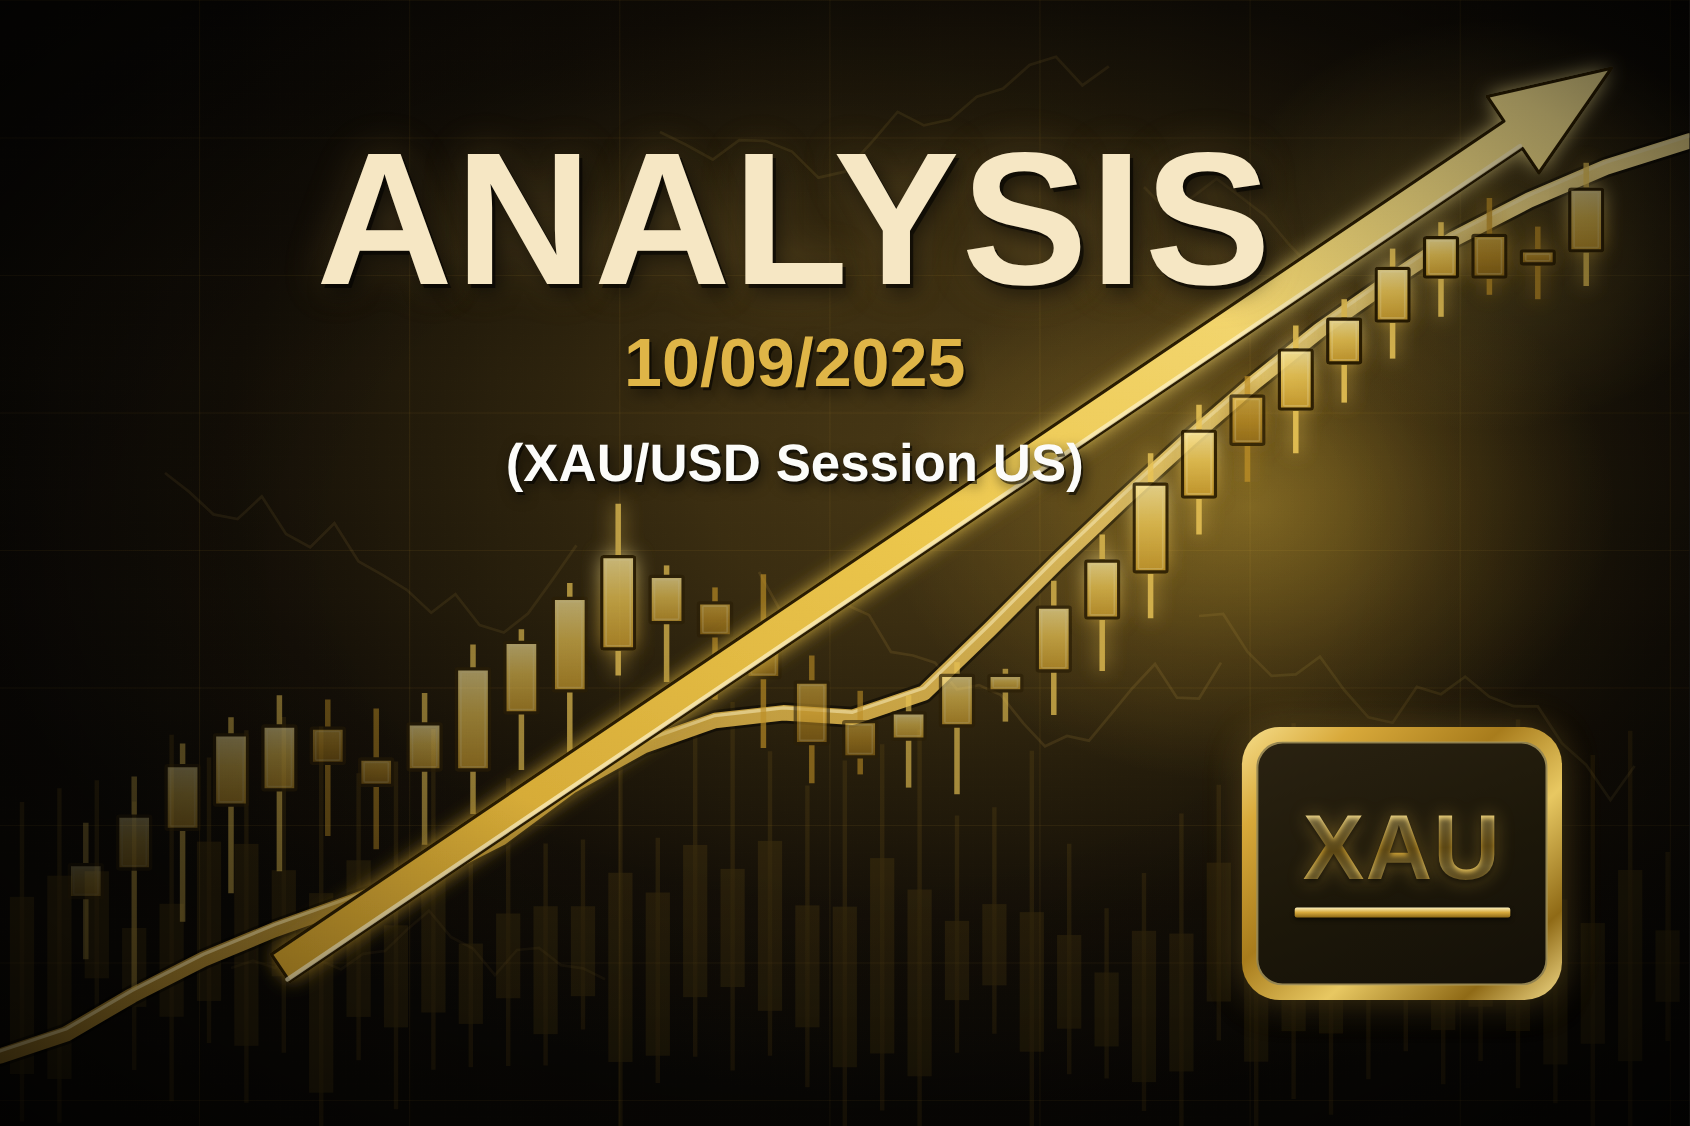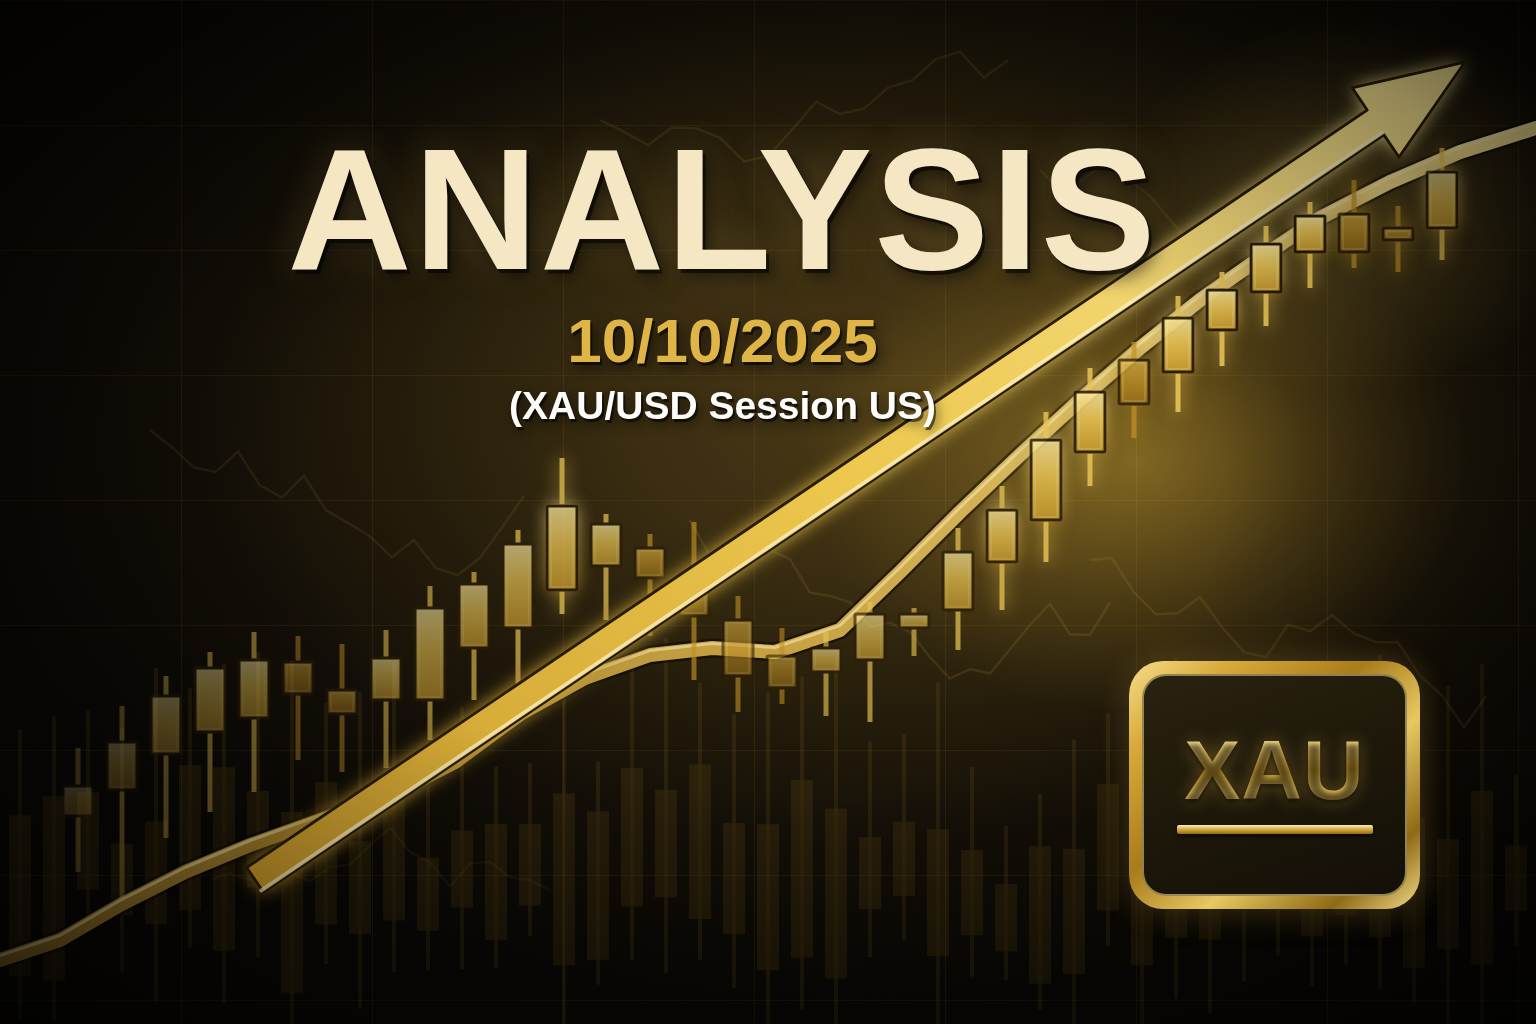--- a/index.html
+++ b/index.html
@@ -47,21 +47,21 @@
       repeating-linear-gradient(0deg, rgba(255,235,180,.035) 0px, rgba(0,0,0,.035) 1px, rgba(255,235,180,.02) 2px, rgba(0,0,0,.02) 3px),
       repeating-linear-gradient(90deg, rgba(255,235,180,.03) 0px, rgba(0,0,0,.03) 1px, rgba(255,235,180,.018) 2px, rgba(0,0,0,.018) 3px);
     mix-blend-mode:overlay;
   }
 
   svg.layer{display:block;}
 
   
   #headline-block{
     position:absolute;
-    left:0; top:128px;
+    left:0; top:118px;
     width:1445px;
     text-align:center;
     pointer-events:none;
   }
   #title{
     font-size:172px;
     font-weight:bold;
     letter-spacing:2px;
     line-height:.95;
     color:#F6E7C4;
@@ -75,22 +75,22 @@
     margin-top:14px;
     font-size:62px;
     font-weight:bold;
     letter-spacing:0px;
     color:#DFB547;
     text-shadow:
       2px 3px 0 rgba(0,0,0,.55),
       4px 6px 14px rgba(0,0,0,.55);
   }
   #subtitle{
-    margin-top:8px;
-    font-size:39px;
+    margin-top:28px;
+    font-size:48px;
     font-weight:bold;
     letter-spacing:0px;
     color:#FCFCFA;
     text-shadow:
       2px 3px 0 rgba(0,0,0,.55),
       3px 5px 12px rgba(0,0,0,.6);
   }
 
   
   #logo{
@@ -446,21 +446,21 @@
         <path d="M 263.4 892.4 L 1383.9 134.9 L 1399.0 157.3 L 1465.0 62.0 L 1352.0 87.7 L 1367.1 110.1 L 246.6 867.6 Z" fill="url(#gradArrow)" stroke="#2A1E06" stroke-width="3" stroke-linejoin="round" filter="url(#softGlow)"></path>
         <path d="M 261.4 890.4 L 1381.9 132.9" fill="none" stroke="#FCF0C4" stroke-opacity="0.75" stroke-width="4" stroke-linecap="round"></path>
       </g>
   </svg>
 
   <div class="layer" id="bg-noise"></div>
   <div class="layer" id="bg-vignette"></div>
 
   <div id="headline-block">
     <h1 id="title">ANALYSIS</h1>
-    <div id="date">10/10/2025</div>
+    <div id="date">10/09/2025</div>
     <div id="subtitle">(XAU/USD Session US)</div>
   </div>
 
   <div id="logo">
     <div id="logo-inner">
       <div class="logo-word" id="logo-xau">XAU</div>
       <div id="logo-rule"></div>
     </div>
   </div>
 

